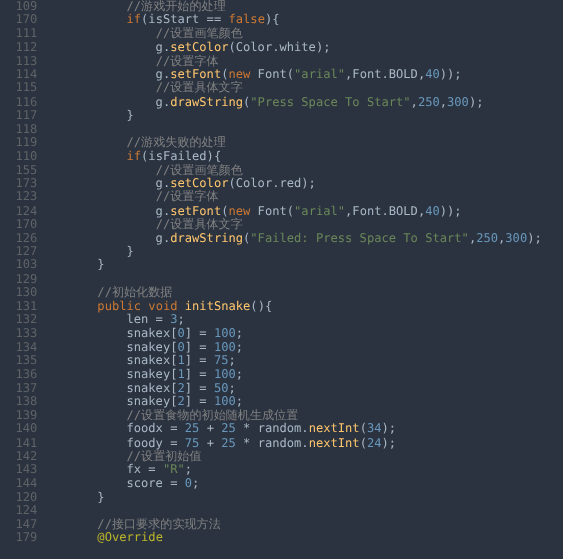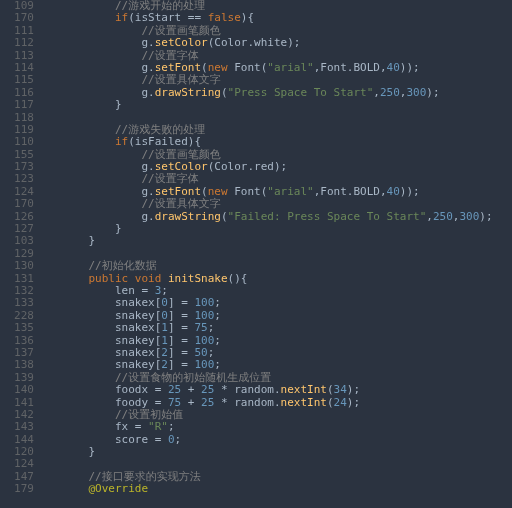--- a/index.html
+++ b/index.html
@@ -39,21 +39,21 @@
       <div>124</div>
       <div>170</div>
       <div>126</div>
       <div>127</div>
       <div>103</div>
       <div>129</div>
       <div>130</div>
       <div>131</div>
       <div>132</div>
       <div>133</div>
-      <div>228</div>
+      <div>134</div>
       <div>135</div>
       <div>136</div>
       <div>137</div>
       <div>138</div>
       <div>139</div>
       <div>140</div>
       <div>141</div>
       <div>142</div>
       <div>143</div>
       <div>144</div>

